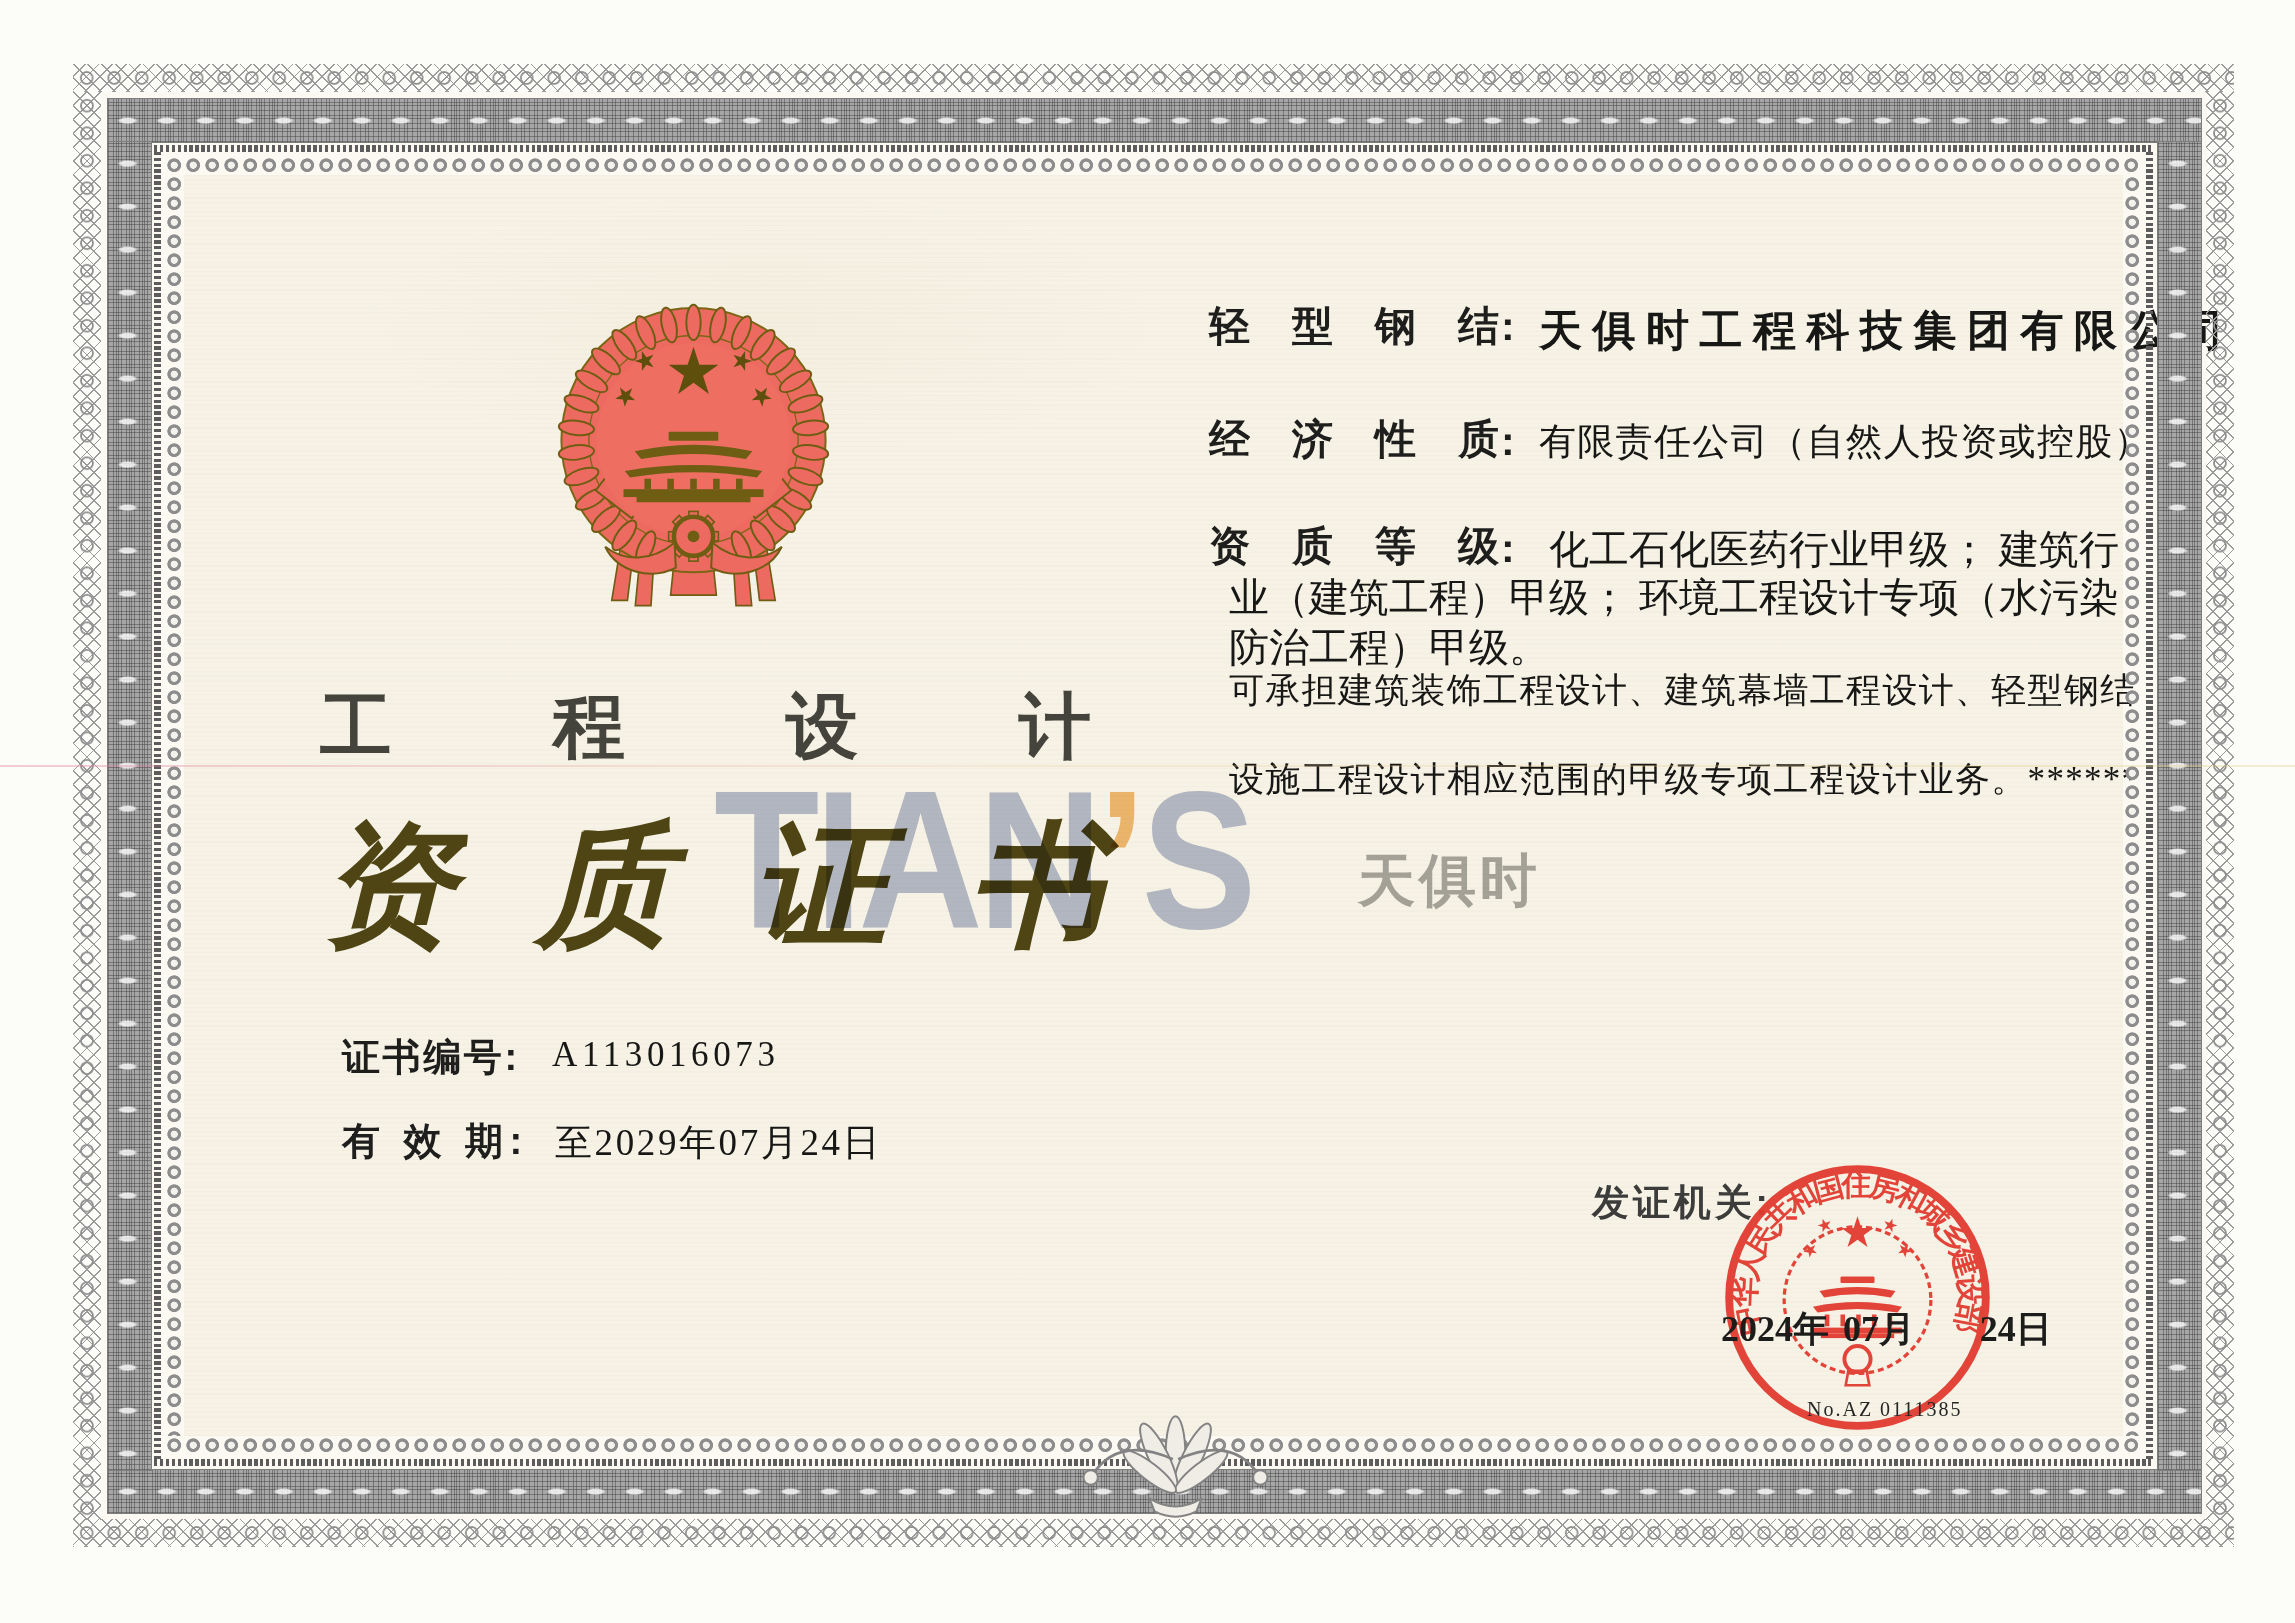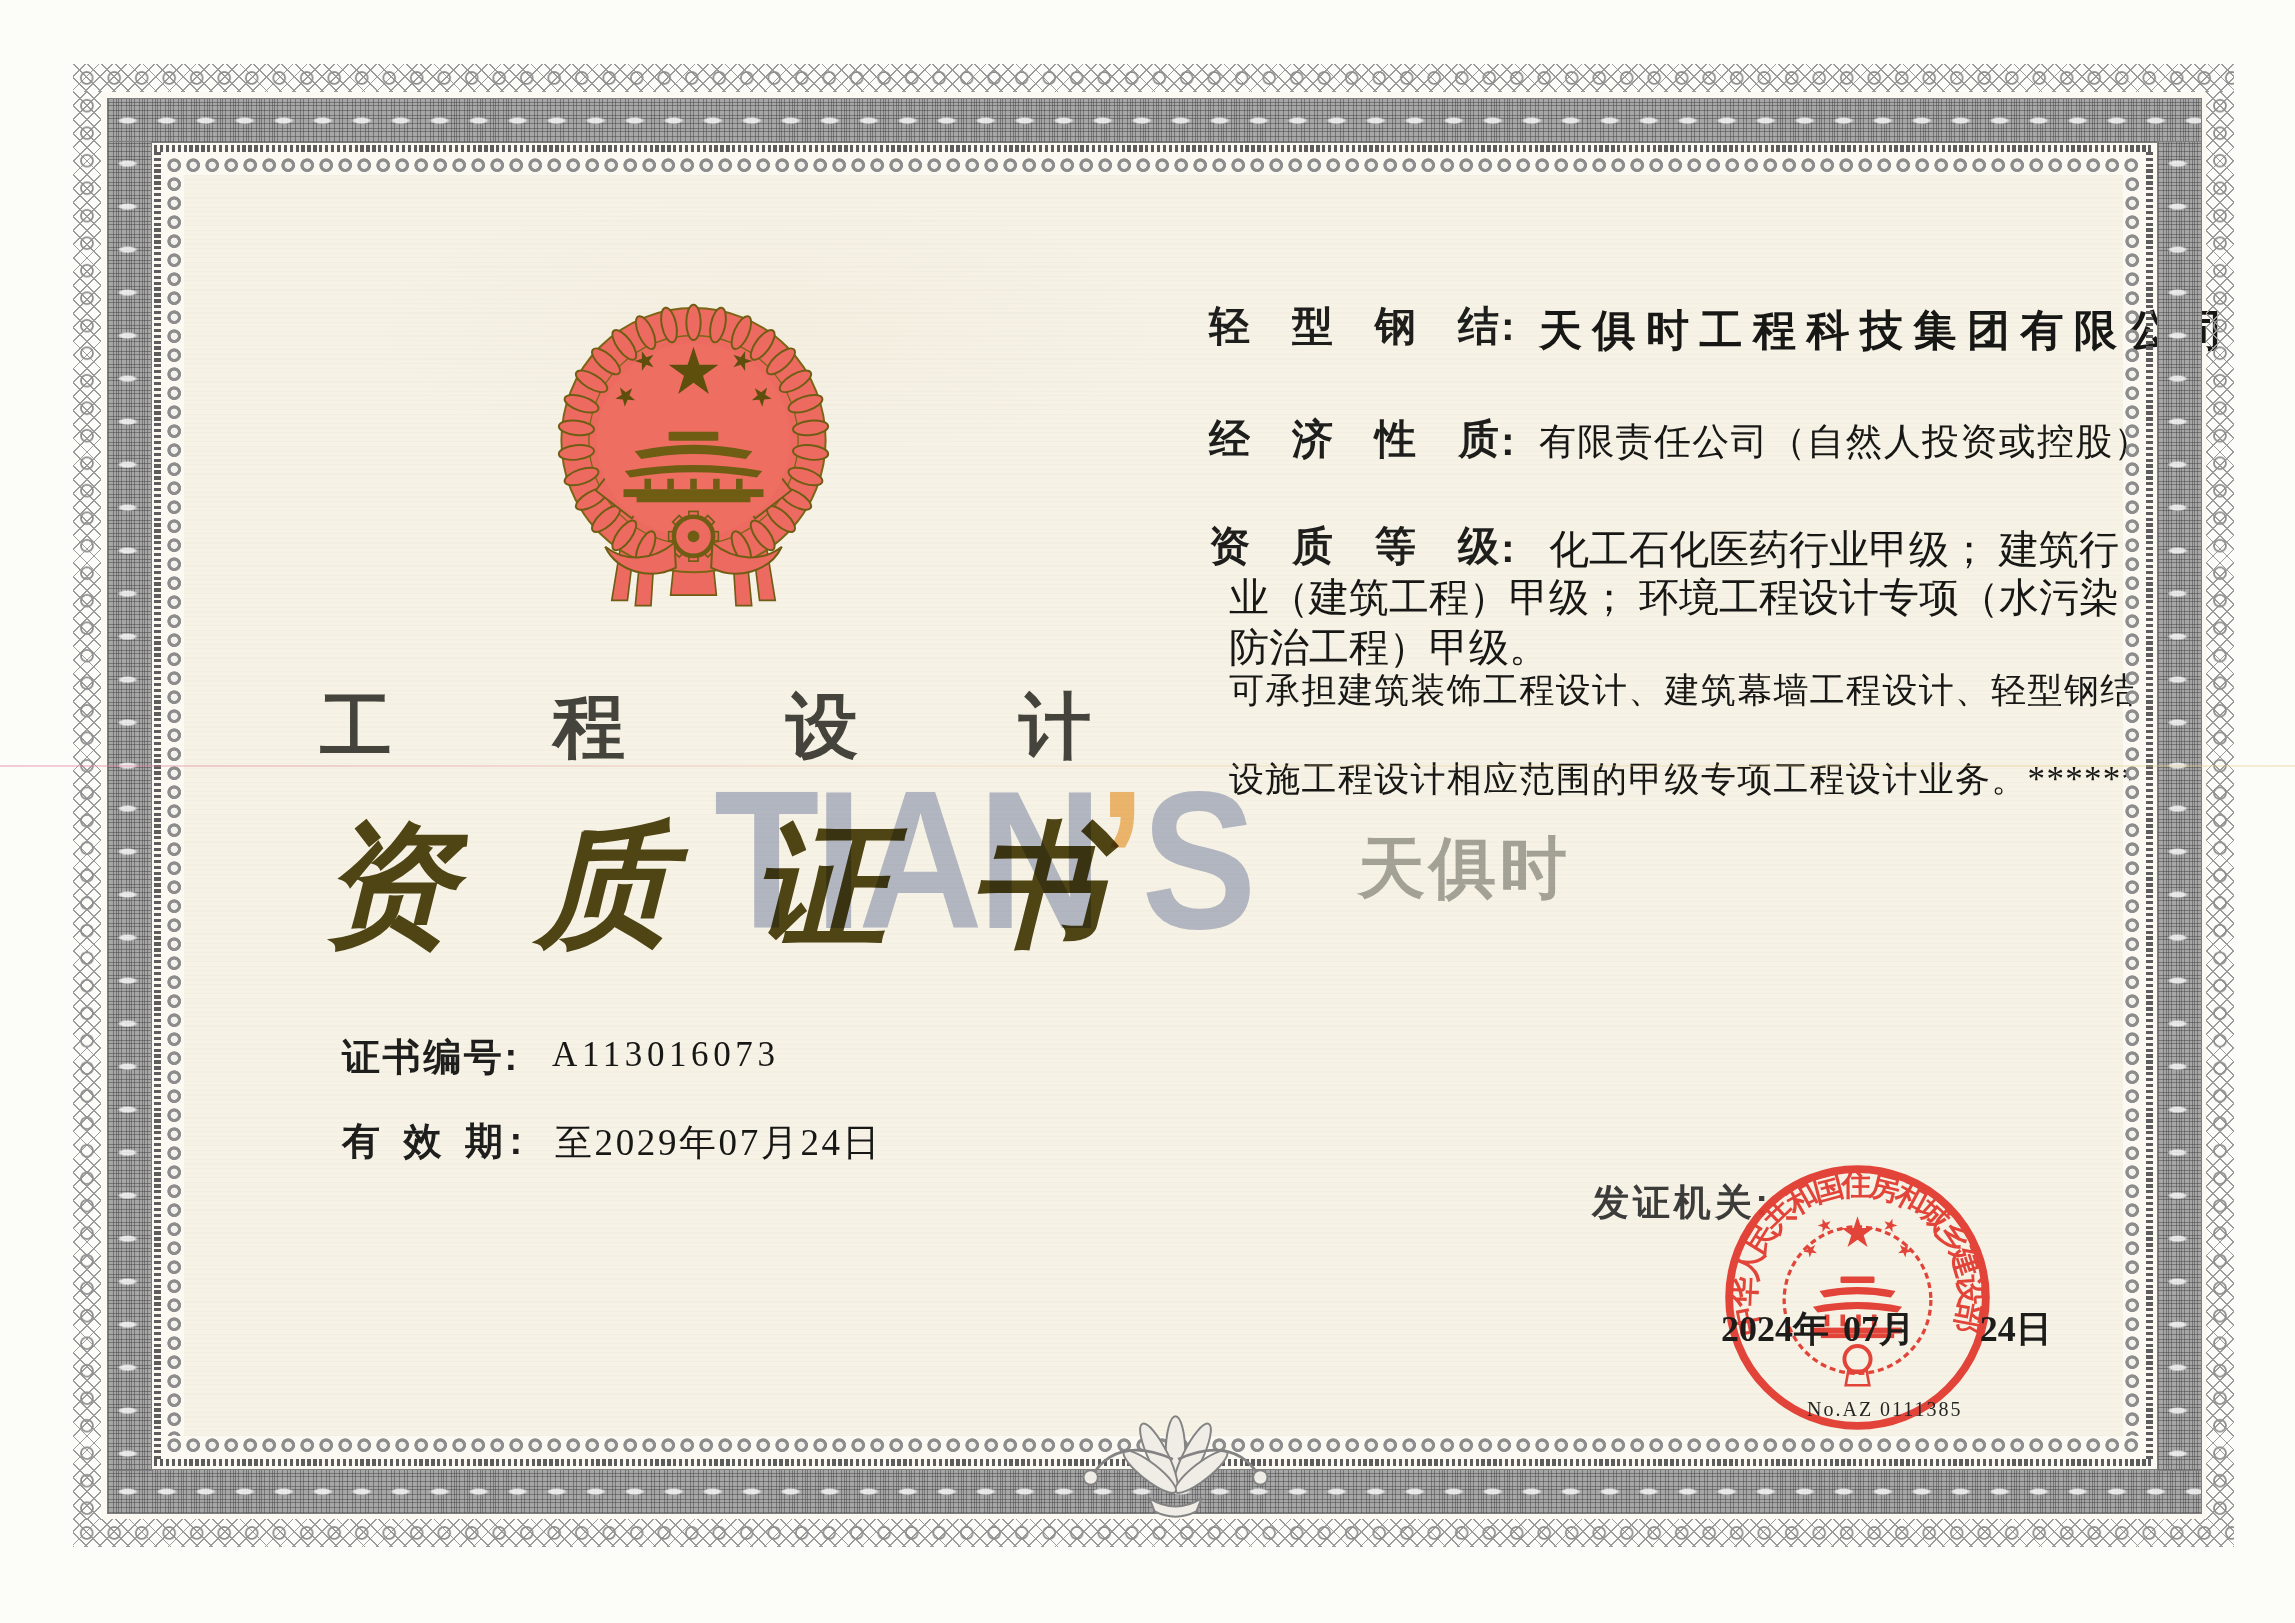--- a/index.html
+++ b/index.html
@@ -31,21 +31,21 @@
   .title2{font-size:135px;font-weight:bold;color:#4e4414;letter-spacing:81px;}
   .lbl{font-weight:bold;color:#1e1e1c;}
   .kai{font-family:"Liberation Serif",serif;color:#171715;}
   .flabel{font-size:41px;letter-spacing:42px;}
   .fcolon{font-size:41px;font-weight:bold;color:#1e1e1c;}
   .scan-line{position:absolute;left:0;top:765px;width:2295px;height:2px;opacity:.6;
       background:linear-gradient(90deg, rgba(225,125,160,.65), rgba(235,190,140,.35) 42%, rgba(225,205,125,.55));}
   .wm-latin{font-size:196px;font-weight:bold;letter-spacing:-5.2px;color:#a7b0cc;
       transform:scaleX(.88);transform-origin:left top;mix-blend-mode:multiply;opacity:.8;}
   .wm-apos{color:#f2ae55;}
-  .wm-cjk{font-size:67px;font-weight:bold;color:#9b9b99;mix-blend-mode:multiply;opacity:.85;letter-spacing:3.9px;}
+  .wm-cjk{font-size:57px;font-weight:bold;color:#9b9b99;mix-blend-mode:multiply;opacity:.85;letter-spacing:3.9px;margin-top:20px;}
   .seal-wrap{position:absolute;left:1536px;top:985px;width:275px;height:275px;opacity:.95;}
   .datepart{display:inline-block;font-family:"Liberation Serif",serif;font-weight:bold;color:#1c1c1a;font-size:36px;}
 </style>
 </head>
 <body>
 
 <div class="page">
 
   <div class="innerzone"></div>
 

